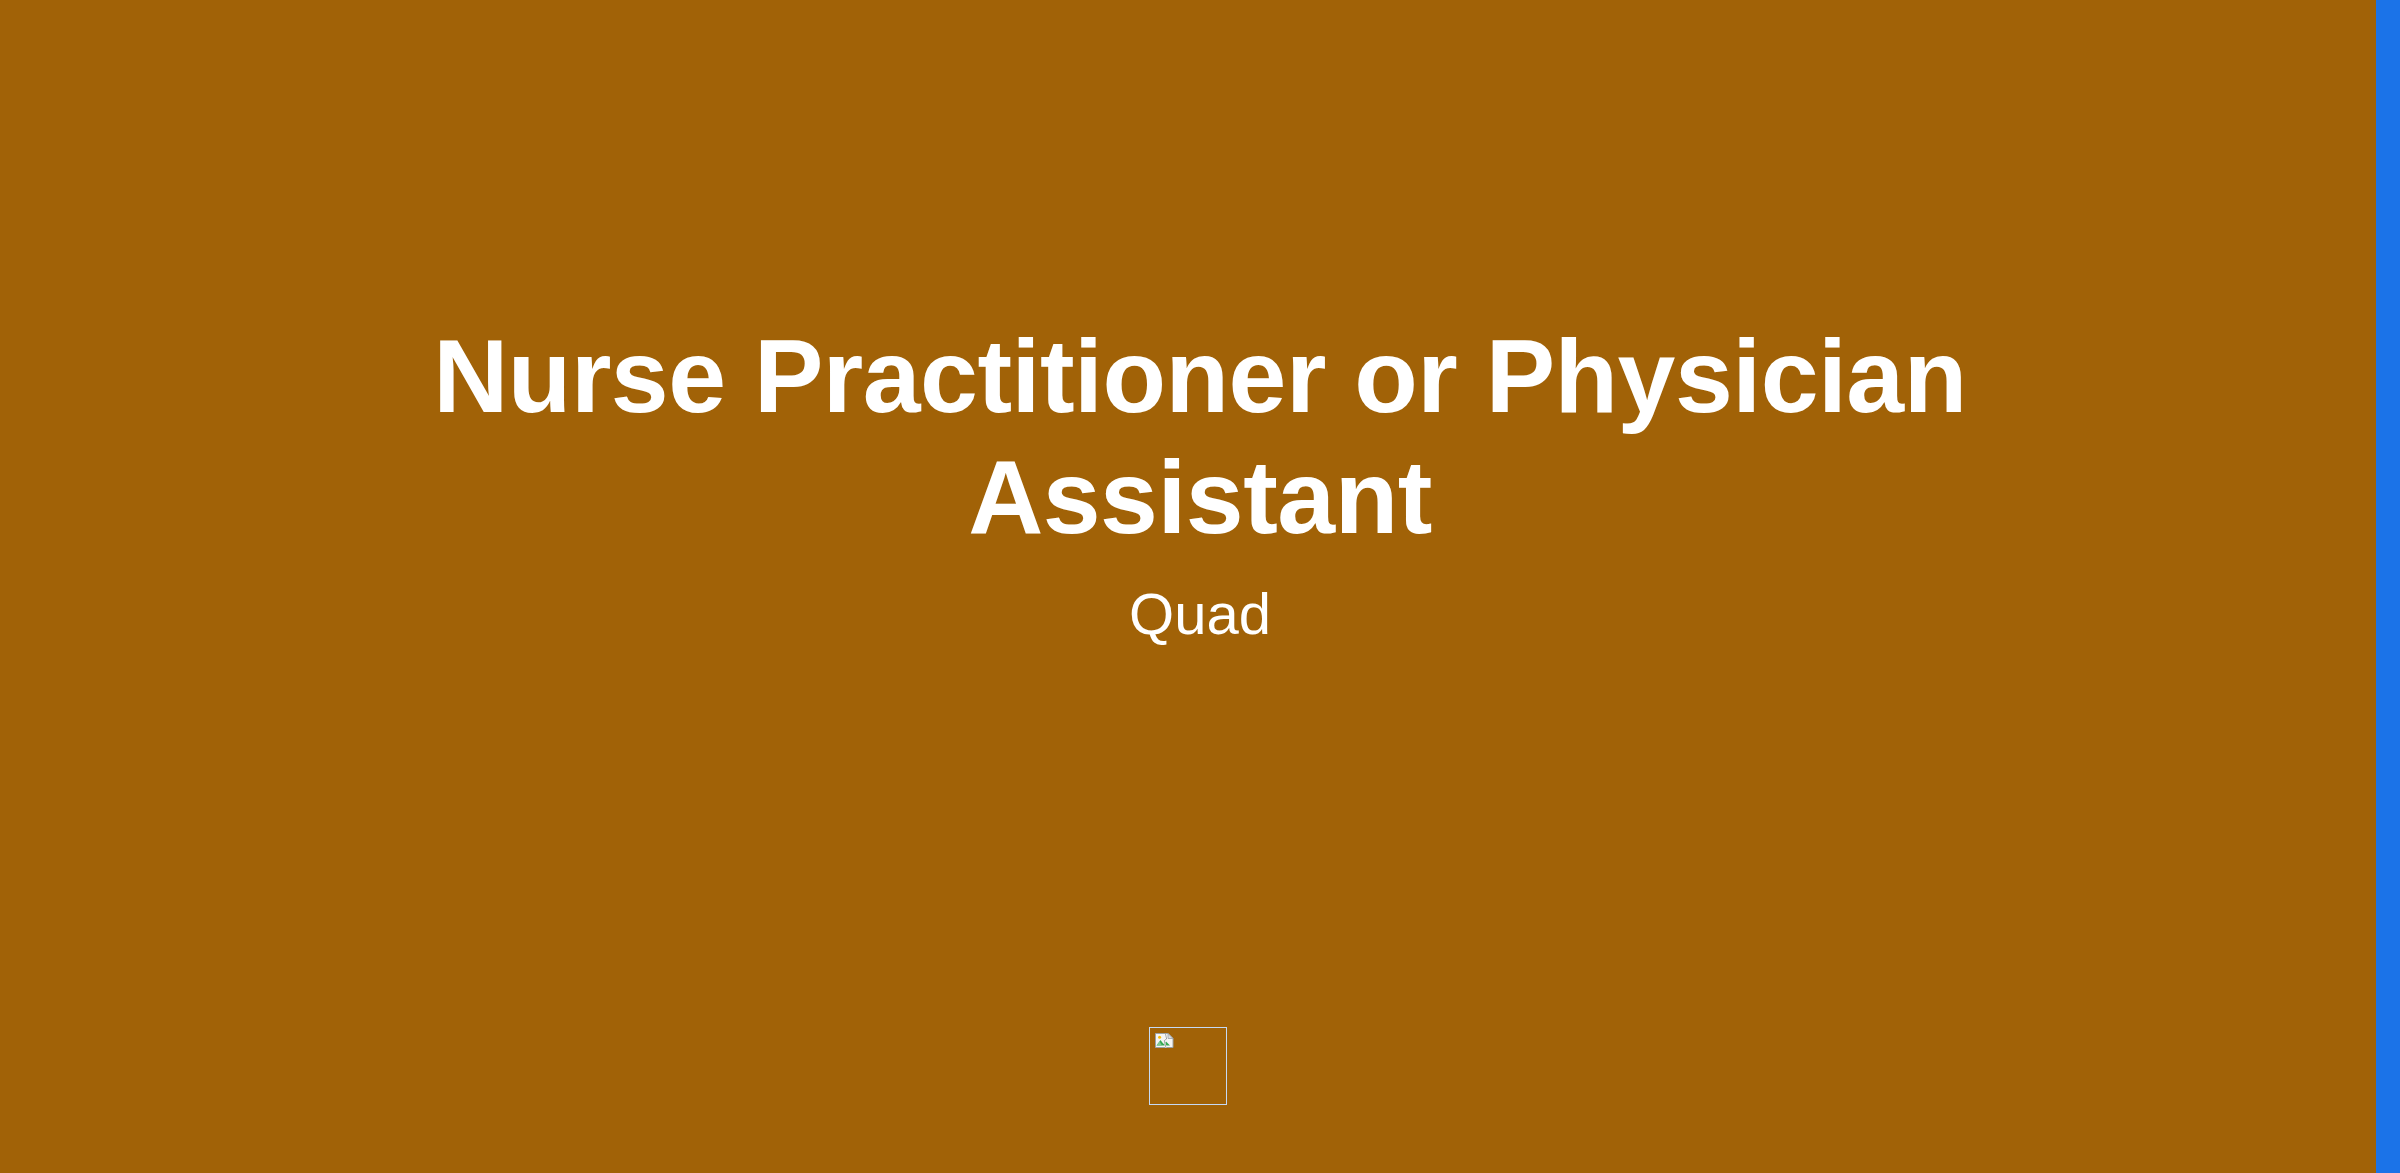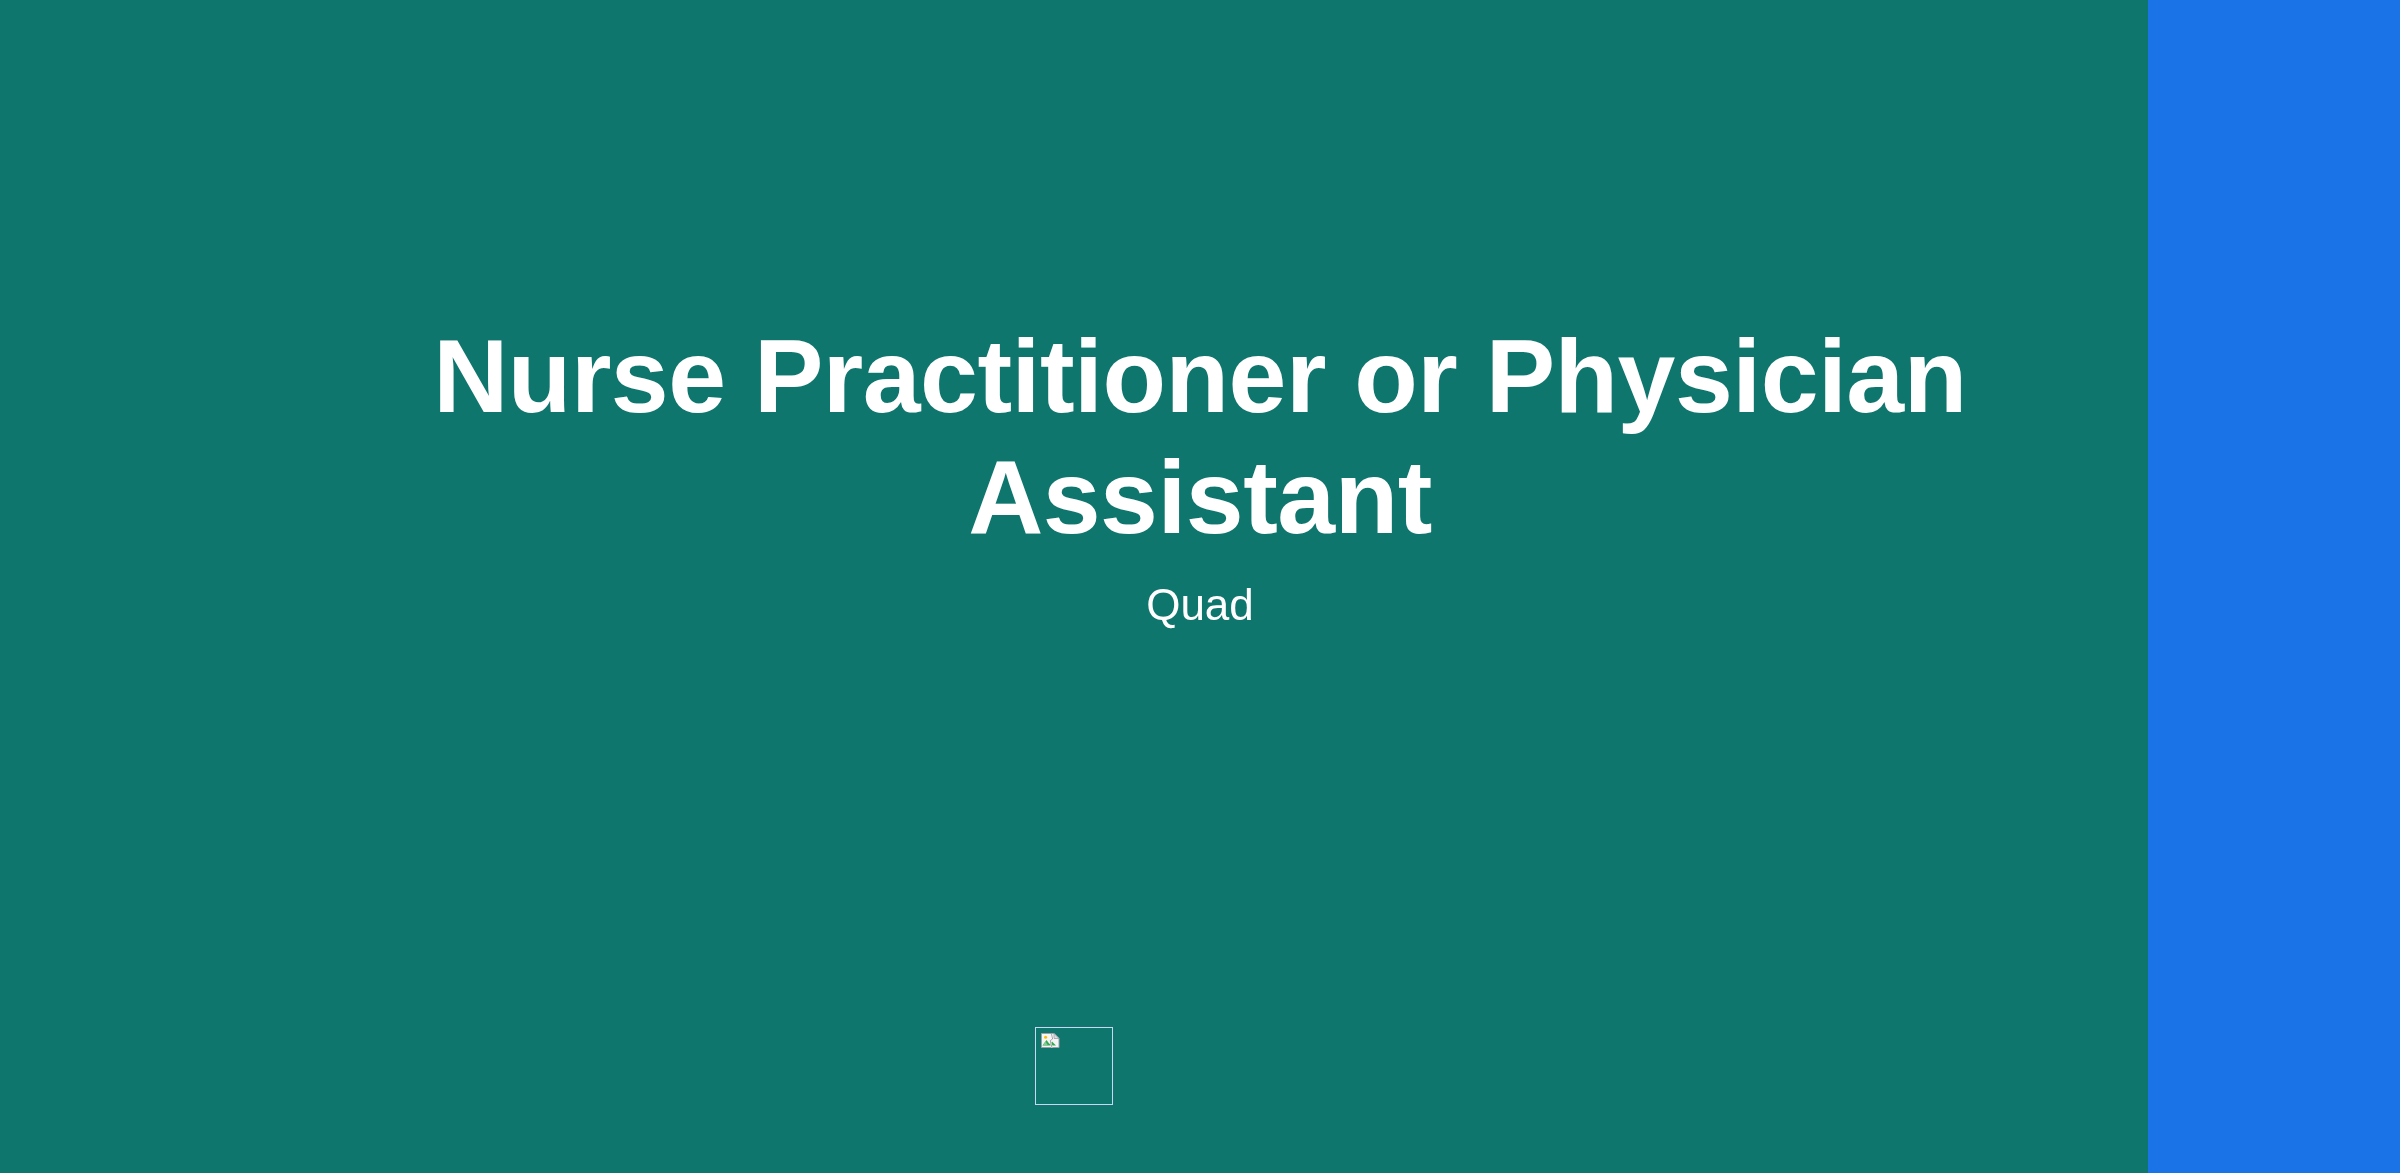--- a/index.html
+++ b/index.html
@@ -10,23 +10,23 @@
     overflow: hidden;
   }
 
   body {
     font-family: "Liberation Sans", "DejaVu Sans", sans-serif;
     background: #1b73e8;
   }
 
   .slide {
     position: relative;
-    width: 2148px;
+    width: 2376px;
     height: 1173px;
-    background: #0f766e;
+    background: #a16207;
     display: flex;
     flex-direction: column;
     align-items: center;
   }
 
   
   .title-block {
     position: absolute;
     top: 0;
     left: 0;
@@ -45,21 +45,21 @@
     line-height: 1.16;
     font-weight: 700;
     letter-spacing: -0.5px;
     word-wrap: break-word;
   }
 
   .slide-subtitle {
     margin-top: 22px;
     text-align: left;
     color: #ffffff;
-    font-size: 44px;
+    font-size: 58px;
     line-height: 1.2;
     font-weight: 400;
     letter-spacing: 0px;
   }
 
   
   .image-slot {
     position: absolute;
     left: 50%;
     transform: translateX(-50%);

